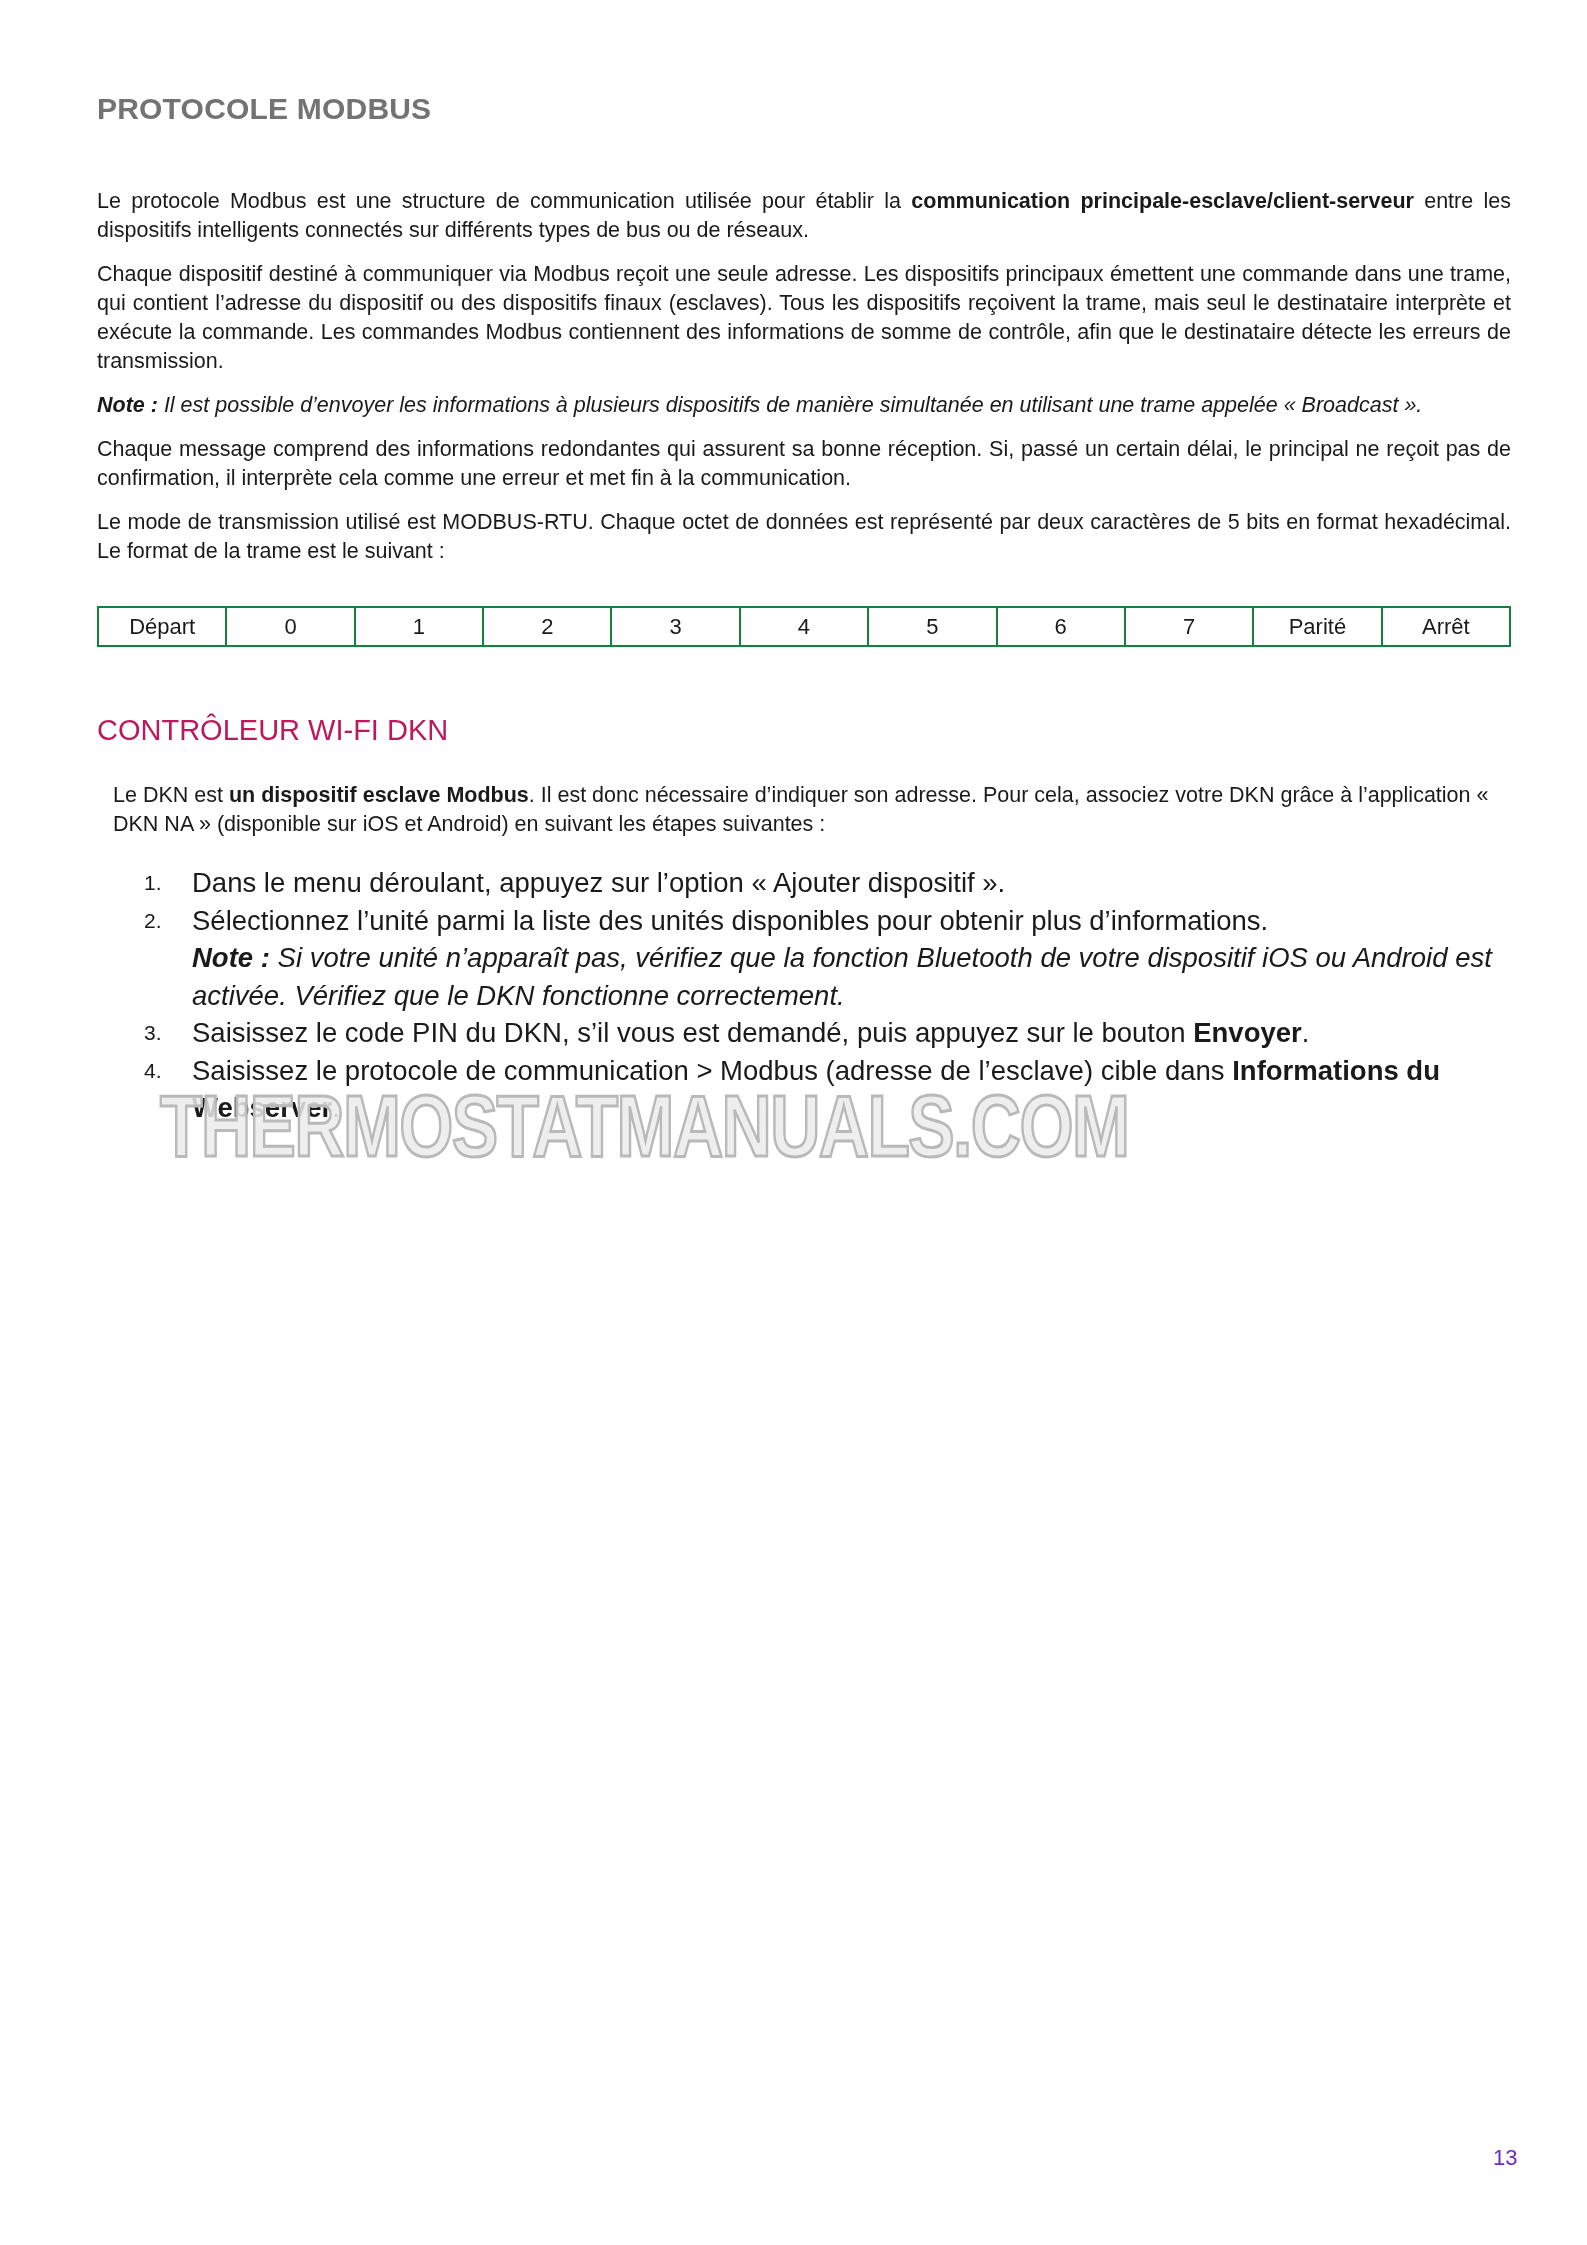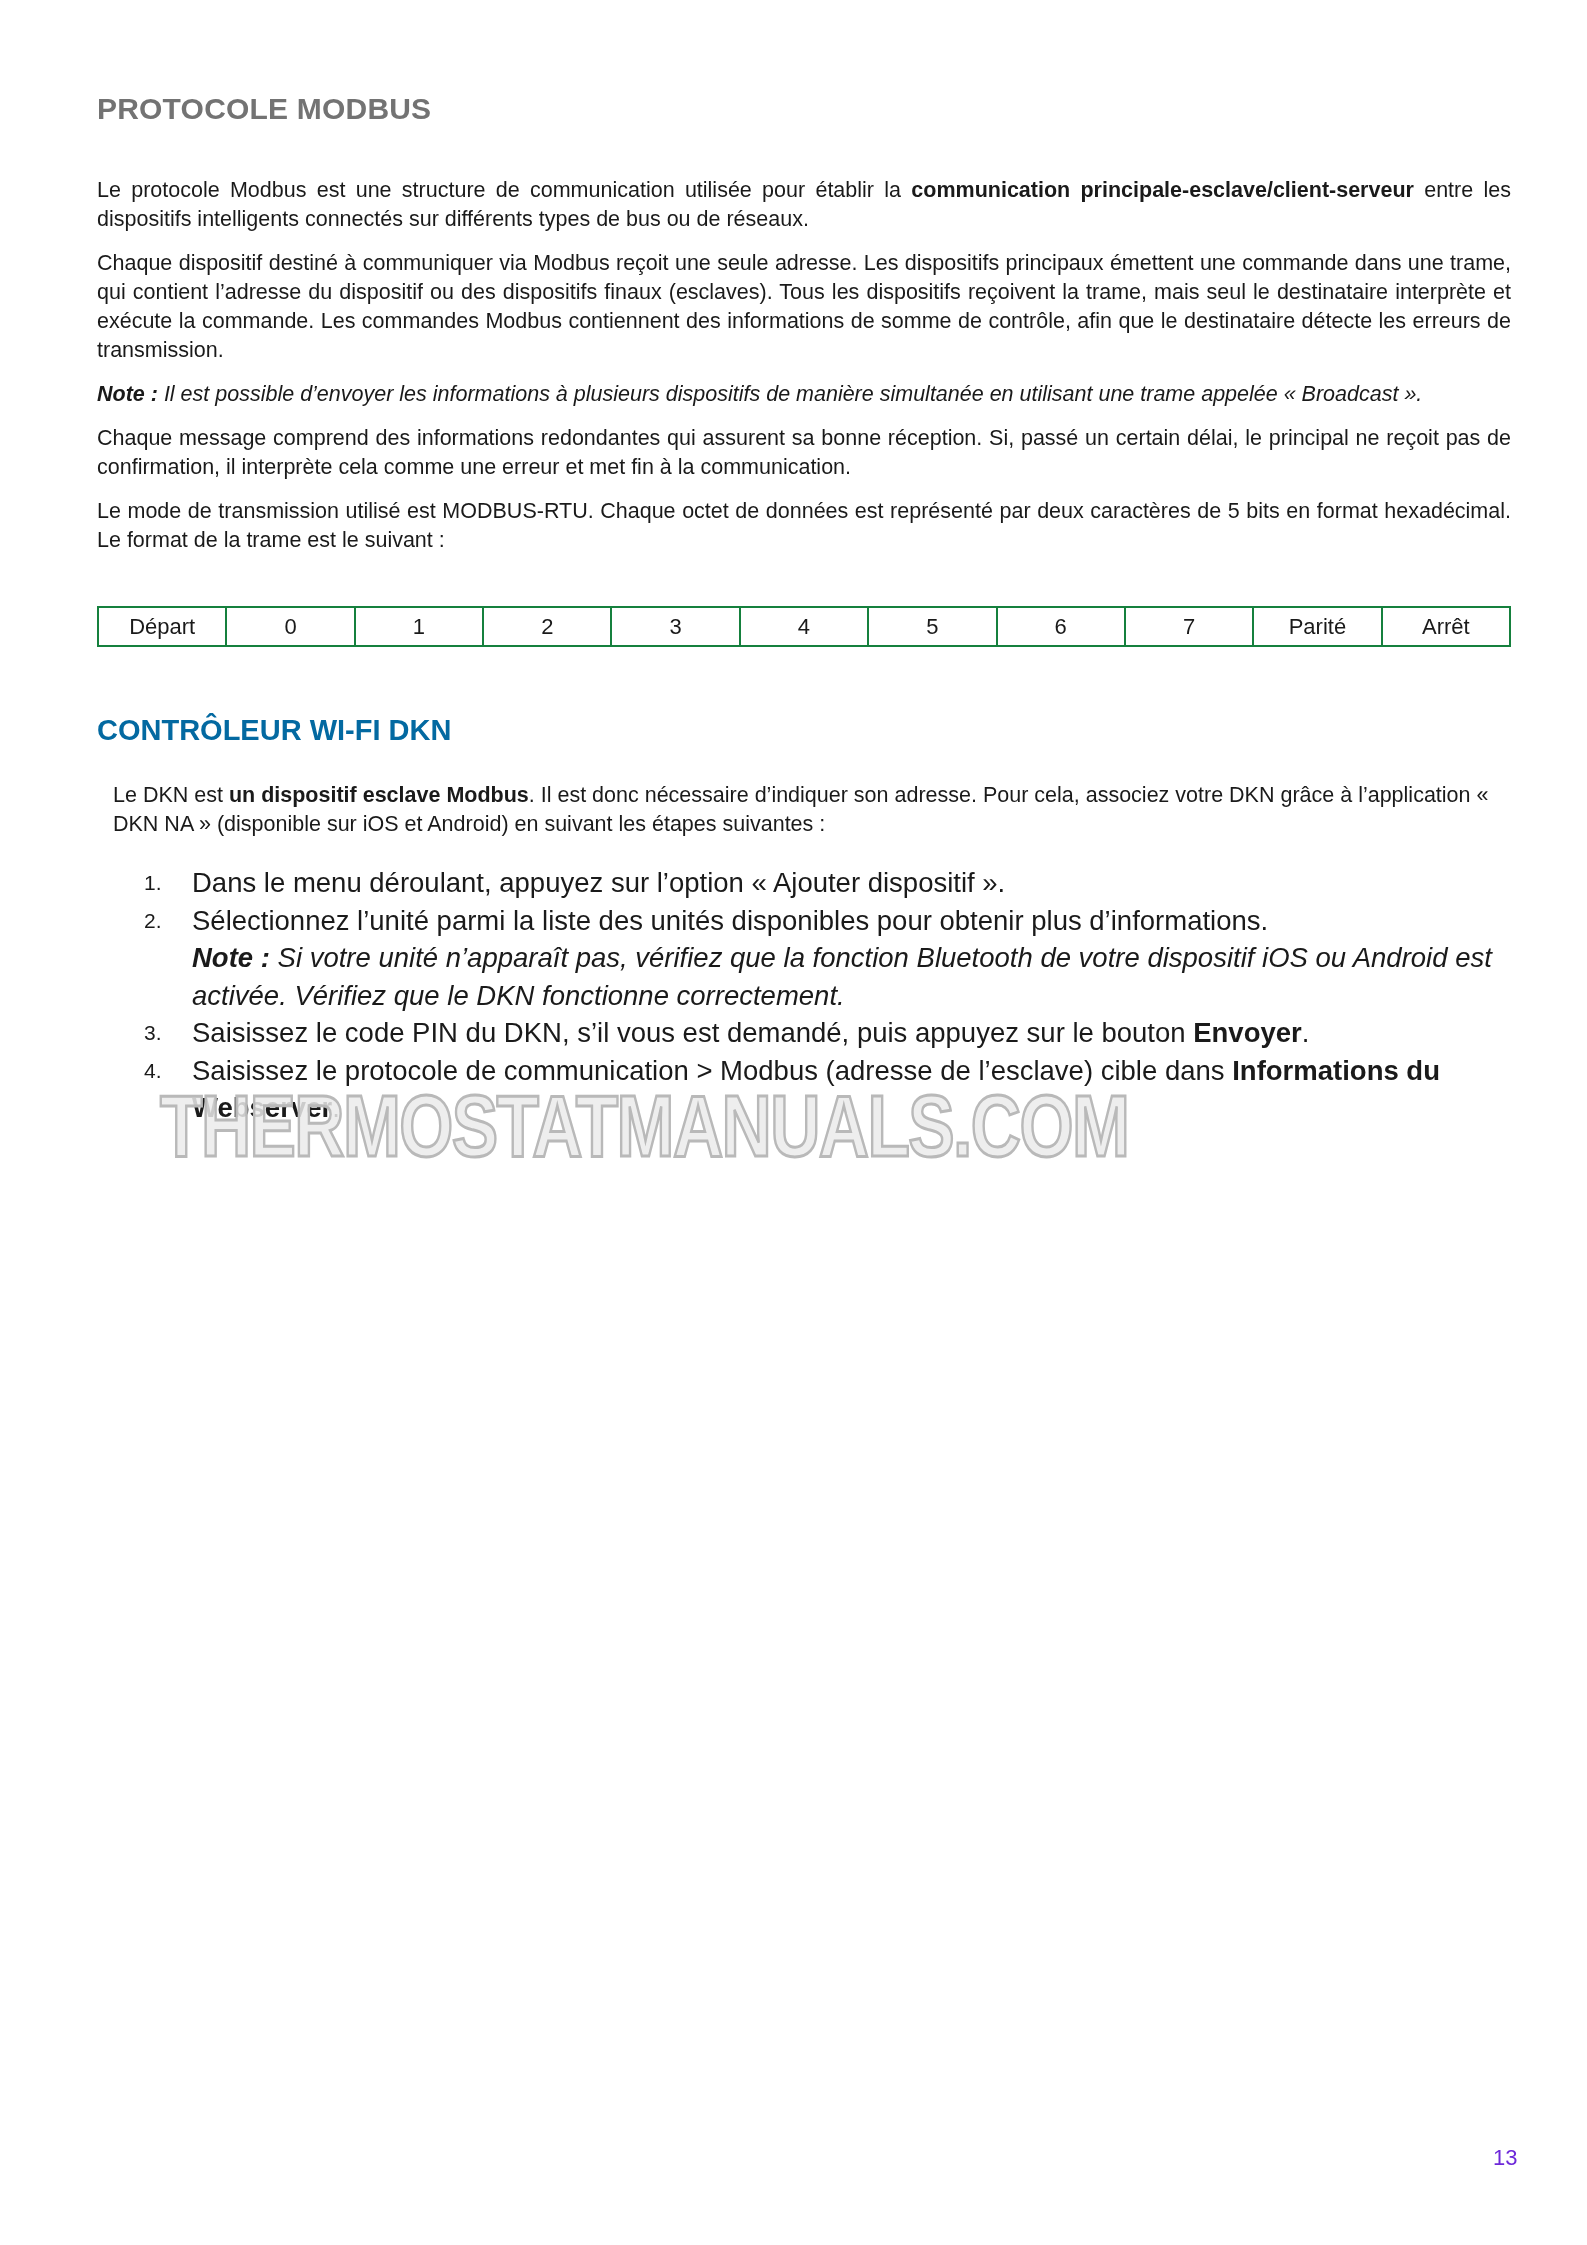--- a/index.html
+++ b/index.html
@@ -11,33 +11,33 @@
     .page { position: absolute; left: 97px; top: 0; width: 1414px; }
     .h1 {
       position: absolute; left: 0; top: 92px; margin: 0;
       font-size: 30px; font-weight: bold; color: #737373; letter-spacing: 0.2px;
       white-space: nowrap;
     }
     .body-text {
       position: absolute; left: 0; top: 176px; width: 1414px;
       font-size: 21.5px; line-height: 29px; text-align: justify;
     }
-    .body-text p { margin: 0 0 15px 0; }
+    .body-text p { margin: 11px 0 15px 0; }
     .body-text p.note { font-style: italic; }
     .frame-table {
       position: absolute; left: 0; top: 606px; width: 1414px; height: 41px;
       border-collapse: collapse; table-layout: fixed;
     }
     .frame-table td {
       border: 2px solid #15803d; text-align: center; font-size: 22px; padding: 0;
       height: 37px;
     }
     .h2 {
       position: absolute; left: 0; top: 714px; margin: 0;
-      font-size: 29px; font-weight: bold; color: #0369a1; white-space: nowrap;
+      font-size: 29px; font-weight: normal; color: #be185d; white-space: nowrap;
     }
     .intro {
       position: absolute; left: 16px; top: 781px; width: 1414px;
       font-size: 21.5px; line-height: 29px;
     }
     .intro p { margin: 0; }
     .steps {
       position: absolute; left: 0; top: 864px; width: 1414px;
       list-style: none; margin: 0; padding: 0;
       font-size: 27.5px; line-height: 37.5px;

